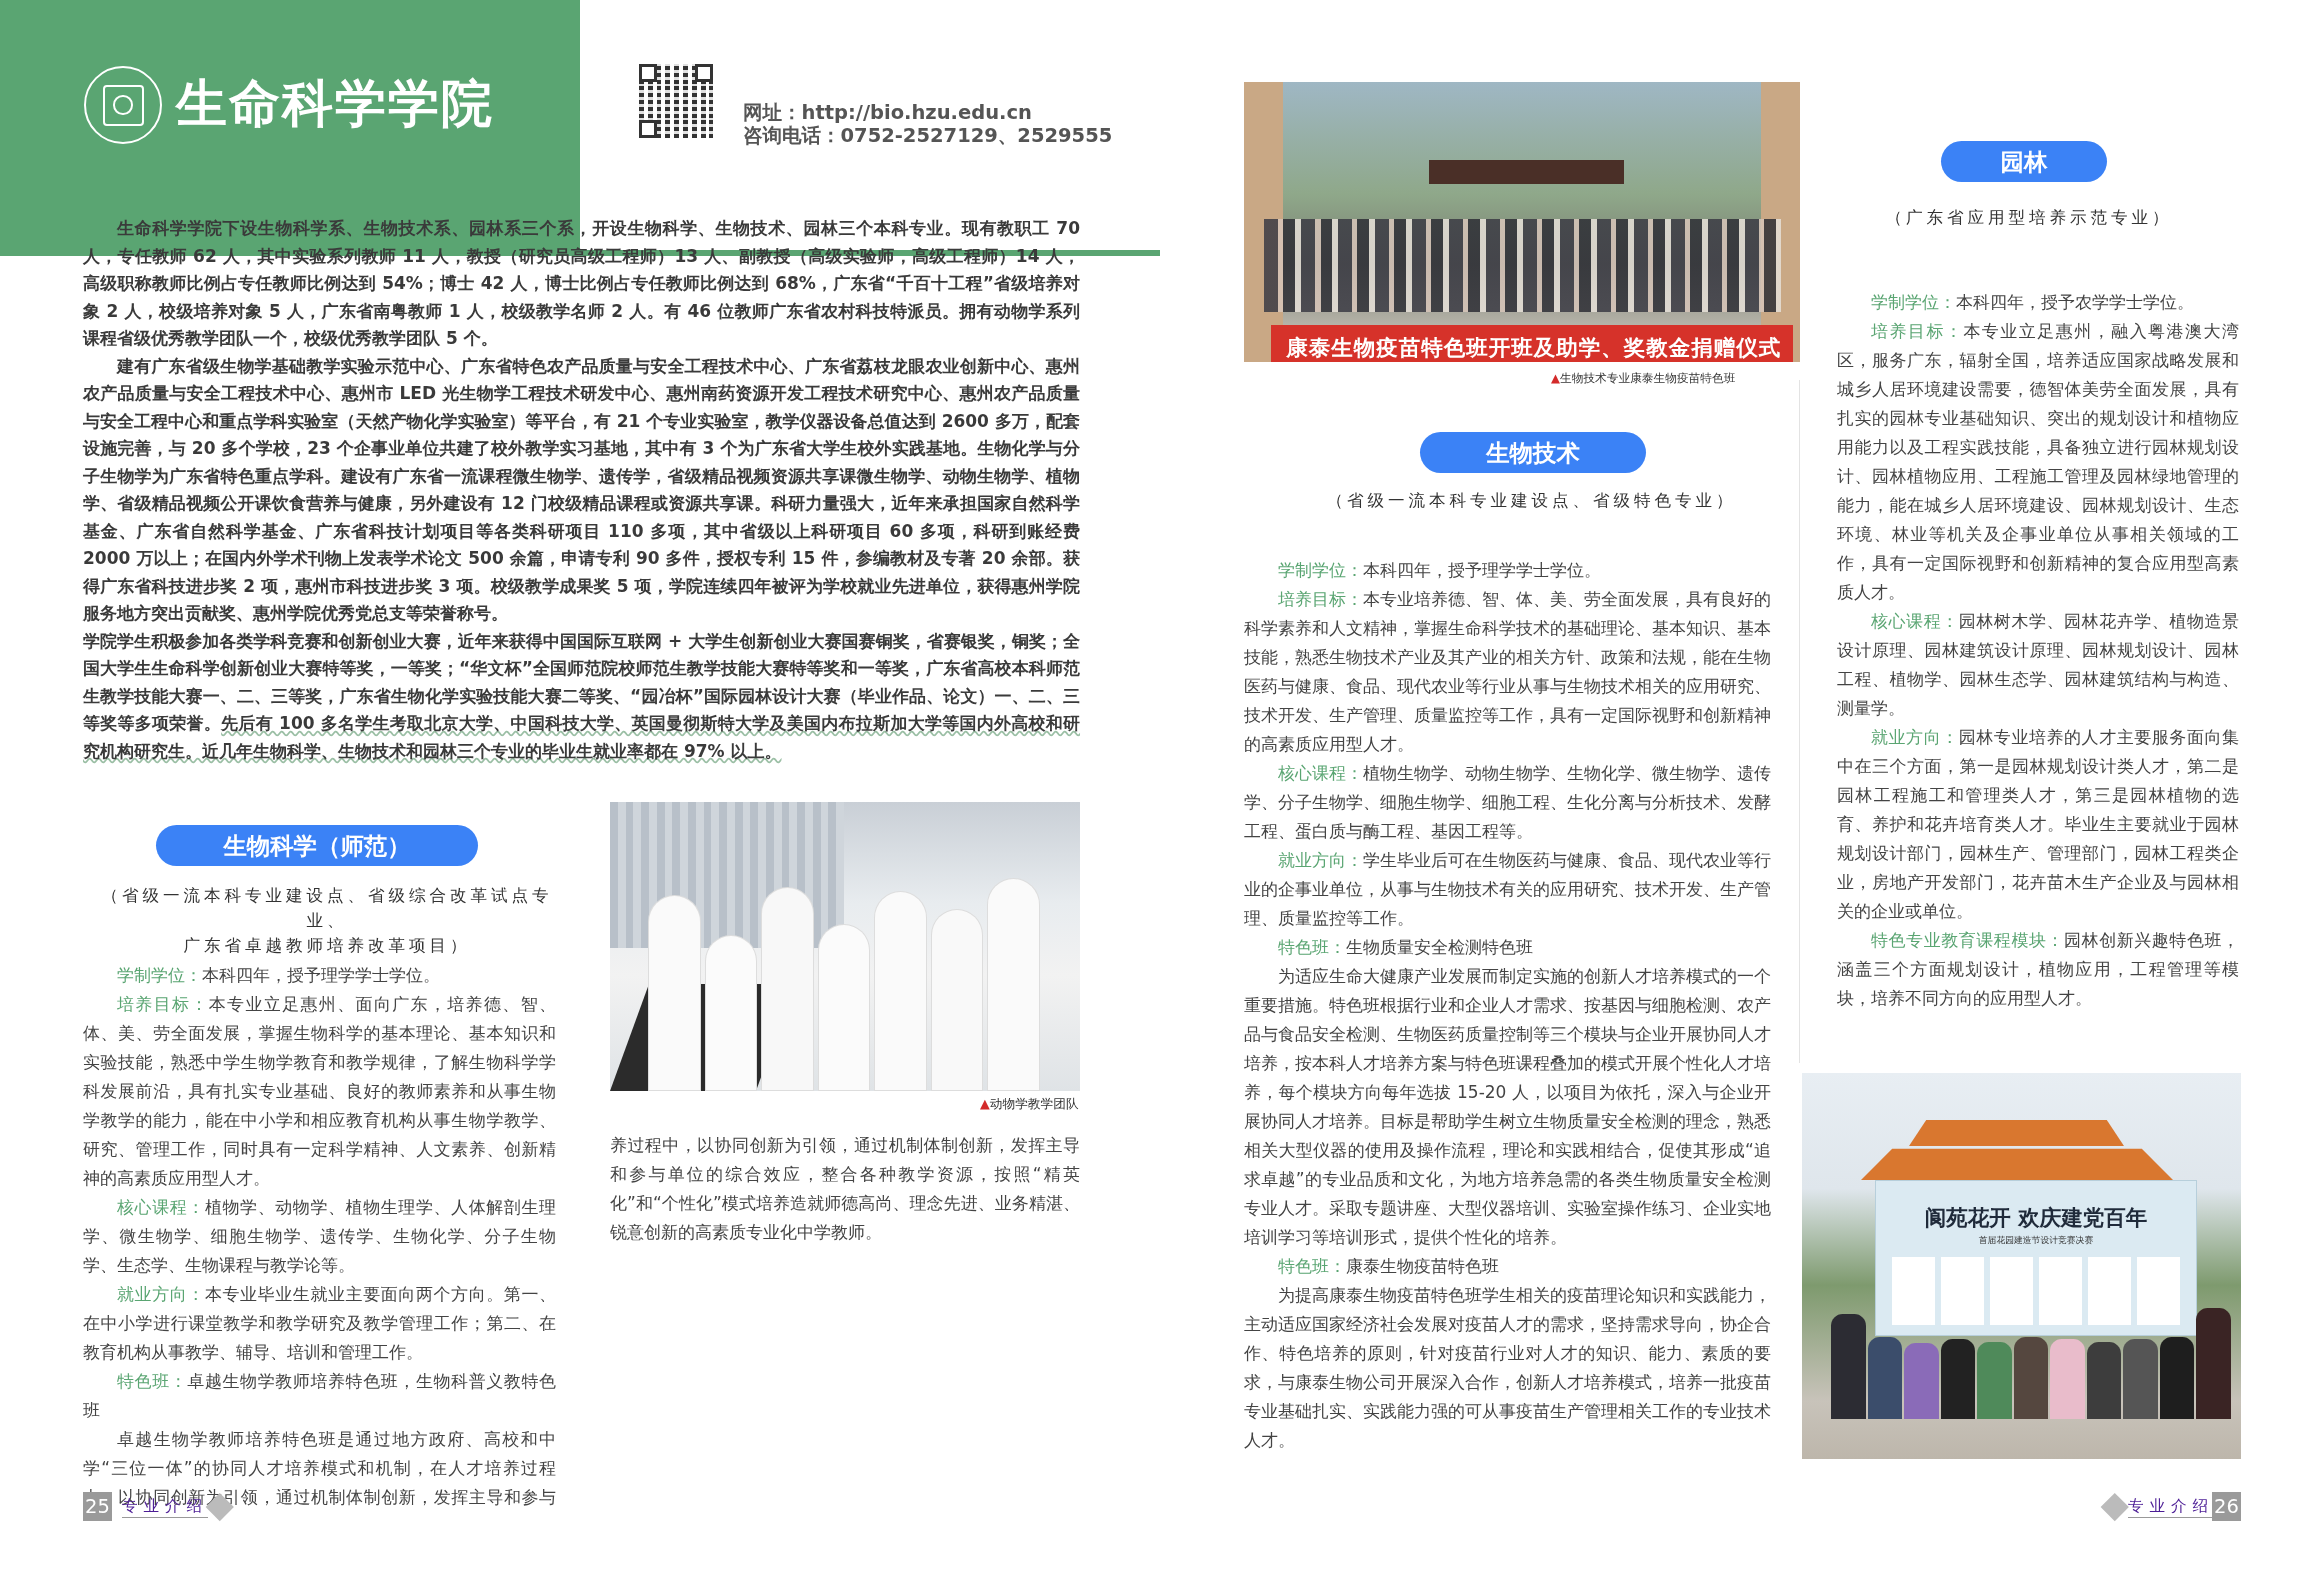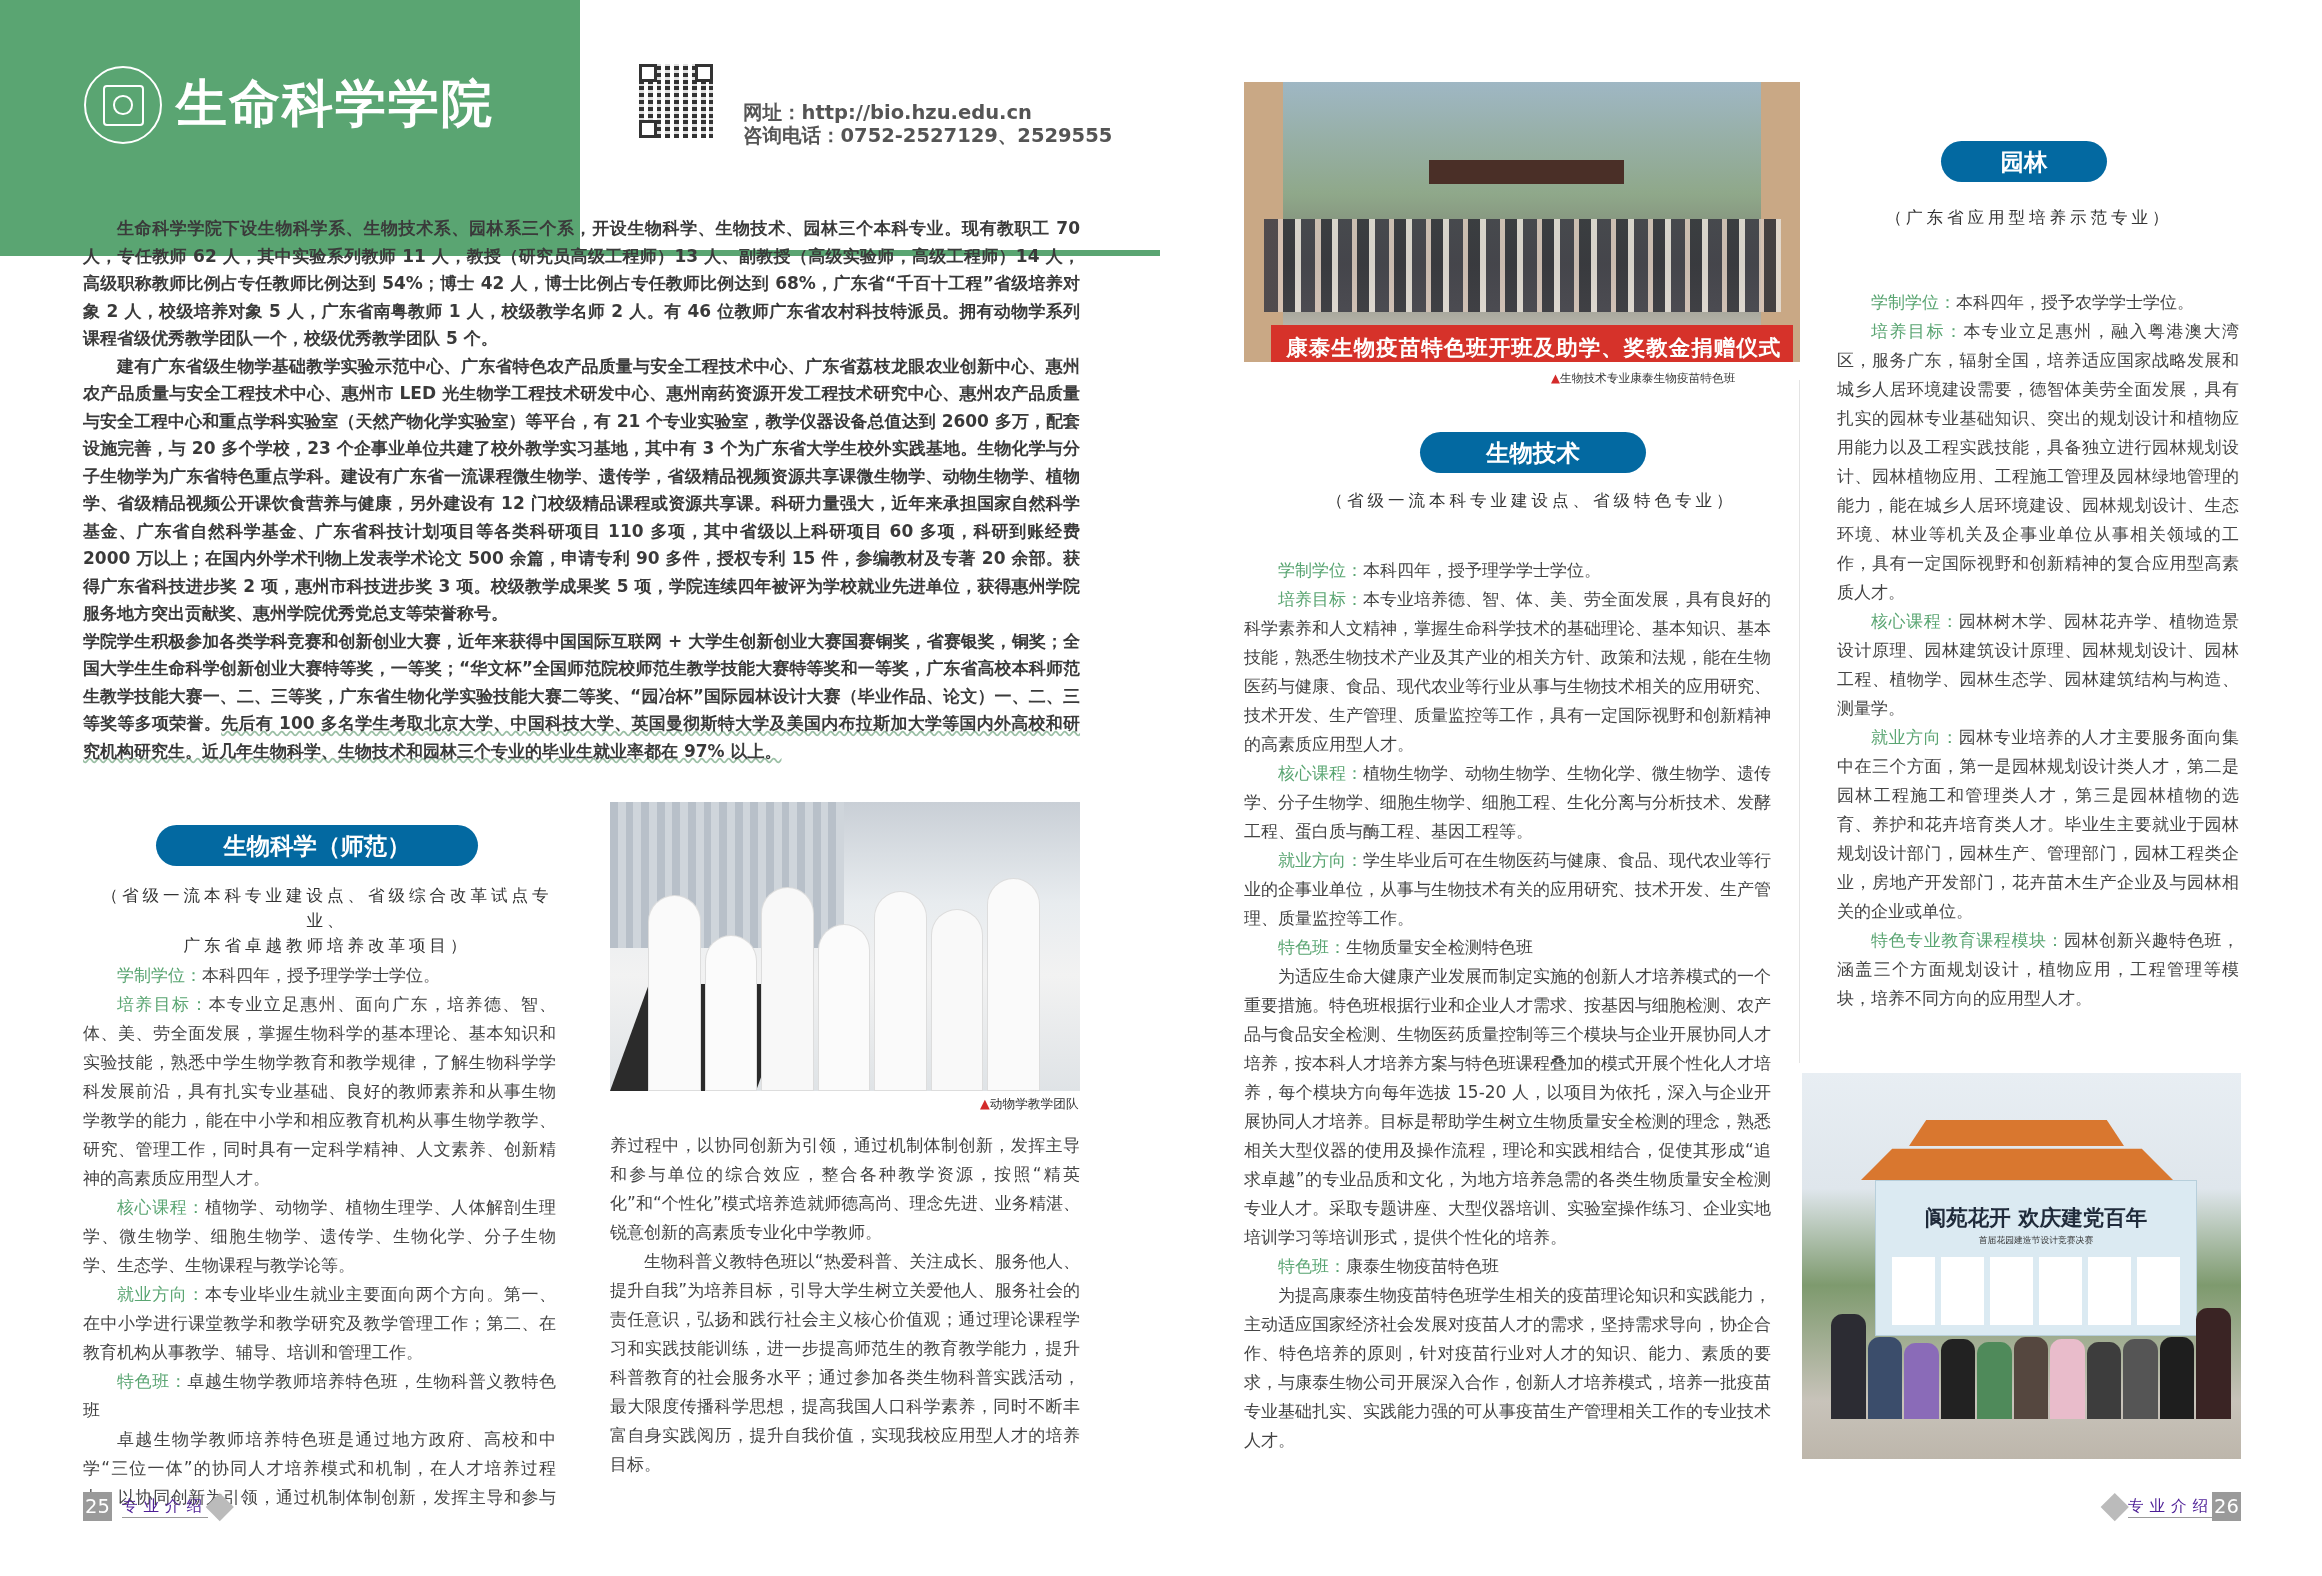--- a/index.html
+++ b/index.html
@@ -19,21 +19,21 @@
         repeating-linear-gradient(90deg,#333 0 4.9px,#fff 4.9px 8.8px),
         #333; position:absolute; }
   .qr::before { content:""; position:absolute; inset:0;
         background:repeating-linear-gradient(0deg,transparent 0 3.9px,rgba(255,255,255,.85) 3.9px 6.8px); }
   .qr-corner { position:absolute; width:17.6px; height:17.6px; border:3.9px solid #333; background:#fff; box-sizing:border-box; }
   .contact { left:743px; top:101px; font-size:19.5px; color:#555; line-height:23.4px; font-weight:bold; }
   
   .intro { left:83px; top:215px; width:997px; font-size:17px; line-height:27.5px; font-weight:bold; color:#3a3a3a; text-align:justify; }
   .intro p { margin:0; text-indent:2em; }
   .wavy { text-decoration: underline wavy #9bbfa5; }
-  .pill { height:41px; border-radius:20.5px; background:#0369a1; color:#fff; font-weight:bold; font-size:23.4px;
+  .pill { height:41px; border-radius:20.5px; background:#3b82f6; color:#fff; font-weight:bold; font-size:23.4px;
           display:flex; align-items:center; justify-content:center; }
   .sub { font-family:"DejaVu Serif", "Liberation Serif", serif; font-size:16.6px; color:#333; text-align:center; letter-spacing:3.9px; line-height:25px; }
   .col { font-size:17px; line-height:29px; color:#444; text-align:justify; }
   .col p { margin:0; text-indent:2em; }
   .lbl { color:#5aa572; }
   .photo { overflow:hidden; }
   .caption { font-size:12.7px; color:#333; }
   .tri { color:#d32a2a; }
   .pg-num { width:29px; height:29px; background:#9a9a9a; color:#fff; font-size:19.5px; display:flex; align-items:center; justify-content:center; }
   .pg-label { font-size:15.6px; color:#4c1d95; letter-spacing:5.9px; border-bottom:1px solid #999; }
@@ -95,21 +95,20 @@
     <div style="flex:1;height:75%;background:#fbfbfb;border-radius:29px 29px 0 0;box-shadow:0 0 0 1px #ddd;"></div>
     <div style="flex:1;height:90%;background:#fafafa;border-radius:29px 29px 0 0;box-shadow:0 0 0 1px #ddd;"></div>
     <div style="flex:1;height:82%;background:#f9f9f9;border-radius:29px 29px 0 0;box-shadow:0 0 0 1px #ddd;"></div>
     <div style="flex:1;height:96%;background:#fafafa;border-radius:29px 29px 0 0;box-shadow:0 0 0 1px #ddd;"></div>
   </div>
 </div>
 <div class="abs caption" style="left:980px;top:1096px;"><span class="tri">▲</span><span>动物学教学团队</span></div>
 
 <div class="abs col" style="left:610px;top:1131px;width:470px;">
   <p style="text-indent:0;">养过程中，以协同创新为引领，通过机制体制创新，发挥主导和参与单位的综合效应，整合各种教学资源，按照“精英化”和“个性化”模式培养造就师德高尚、理念先进、业务精湛、锐意创新的高素质专业化中学教师。</p>
-  <p>生物科普义教特色班以“热爱科普、关注成长、服务他人、提升自我”为培养目标，引导大学生树立关爱他人、服务社会的责任意识，弘扬和践行社会主义核心价值观；通过理论课程学习和实践技能训练，进一步提高师范生的教育教学能力，提升科普教育的社会服务水平；通过参加各类生物科普实践活动，最大限度传播科学思想，提高我国人口科学素养，同时不断丰富自身实践阅历，提升自我价值，实现我校应用型人才的培养目标。</p>
 </div>
 
 <div class="abs pg-num" style="left:83px;top:1492px;">25</div>
 <div class="abs pg-label" style="left:122px;top:1496px;">专业介绍</div>
 <div class="abs diamond" style="left:210px;top:1497px;"></div>
 
 <div class="abs photo" style="left:1244px;top:82px;width:556px;height:280px;background:linear-gradient(180deg,#9fb7c4 0%,#8fa88a 40%,#7b7f72 65%,#d9d3ca 100%);">
   <div style="position:absolute;left:0;top:0;width:39px;height:100%;background:#c9a885;"></div>
   <div style="position:absolute;right:0;top:0;width:39px;height:100%;background:#c9a885;"></div>
   <div style="position:absolute;left:185px;top:78px;width:195px;height:24.4px;background:#4a2f27;"></div>

